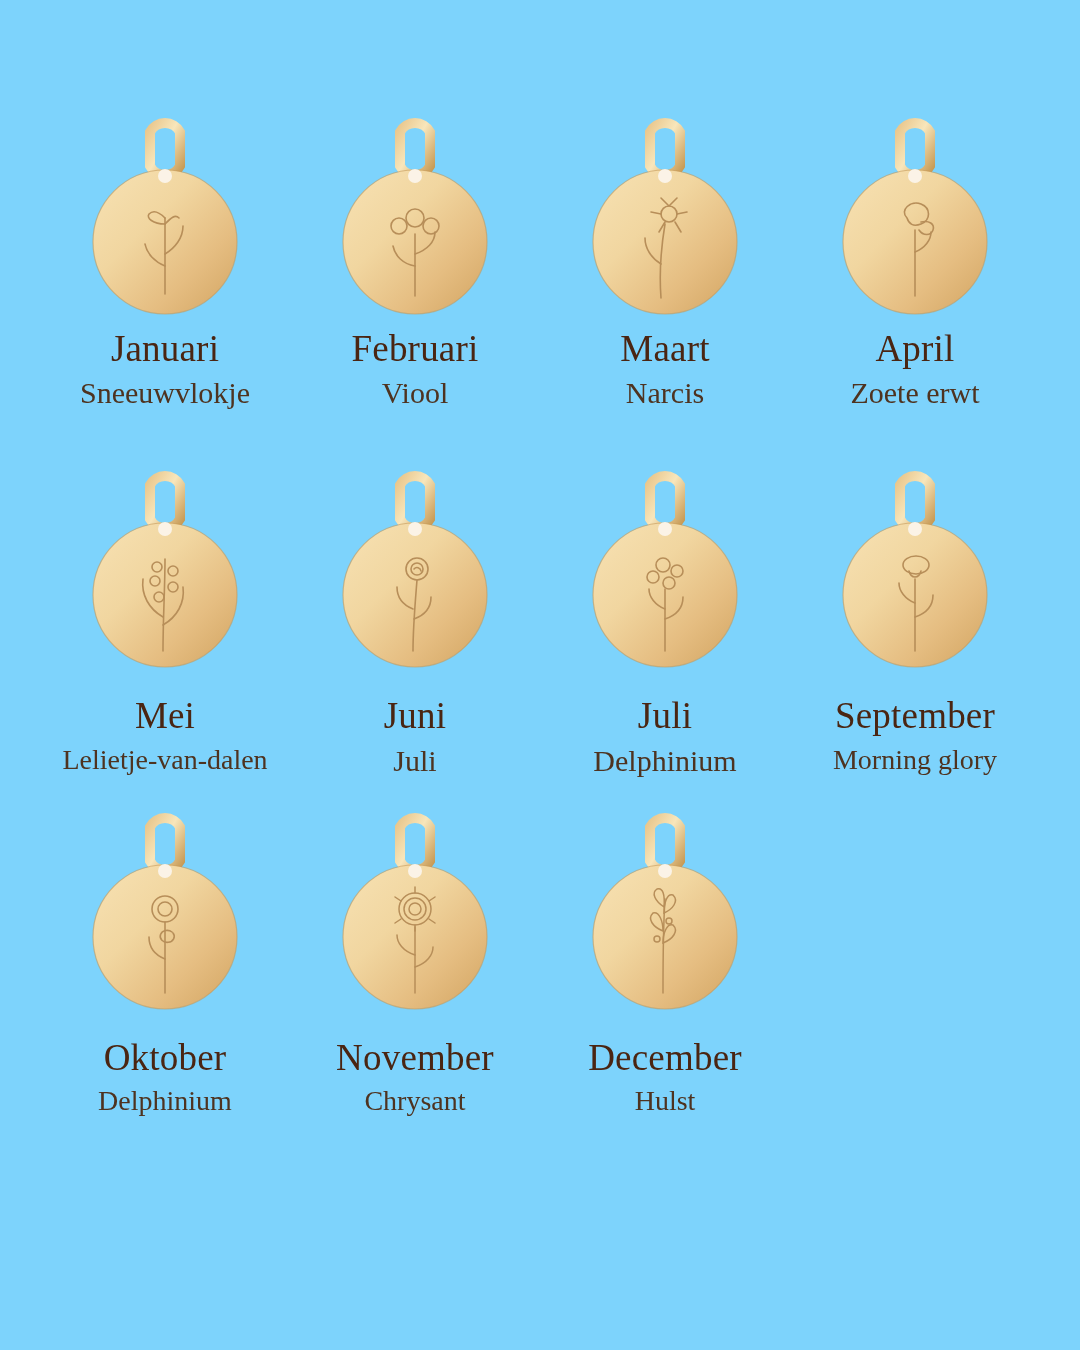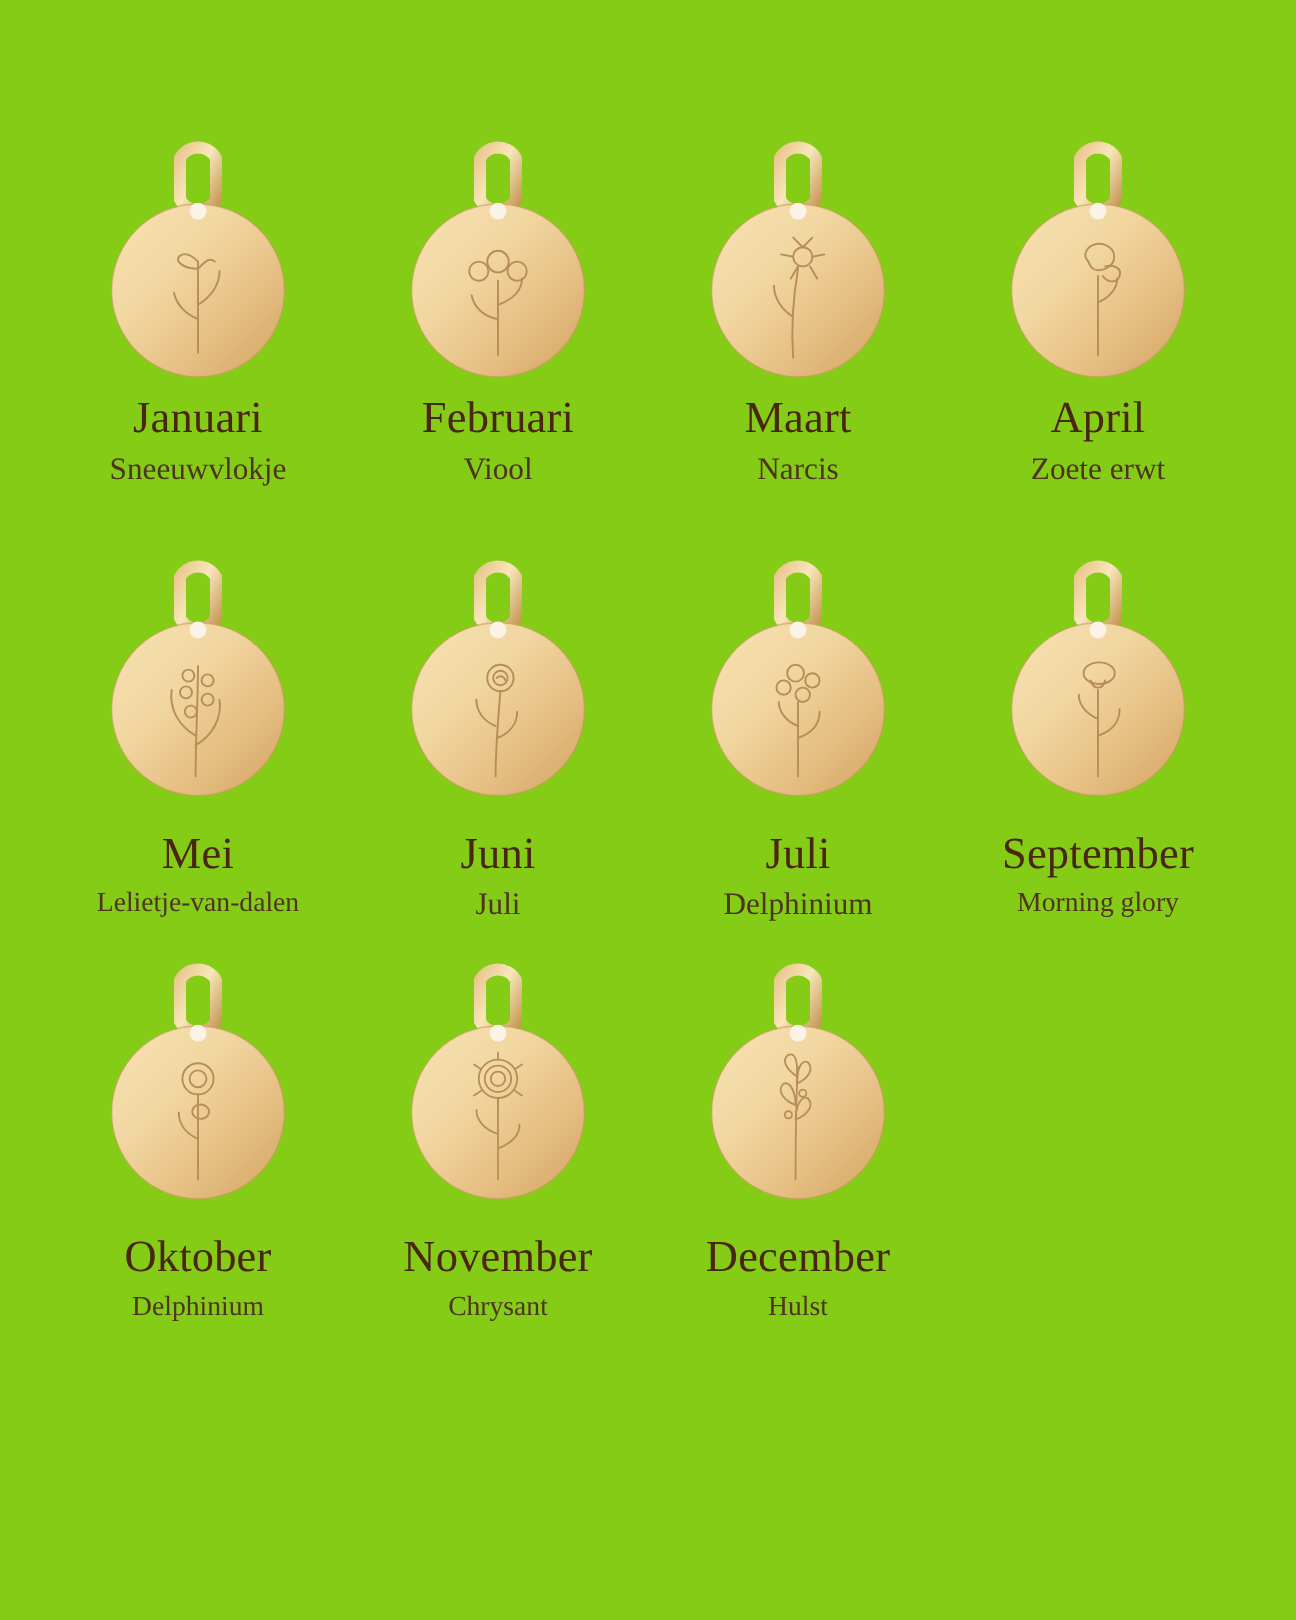--- a/index.html
+++ b/index.html
@@ -11,21 +11,21 @@
     width: 1080px;
     height: 1350px;
     overflow: hidden;
     font-family: "Liberation Serif", serif;
     color: #4a2b16;
   }
   .sheet {
     position: relative;
     width: 1080px;
     height: 1350px;
-    background: #84cc16;
+    background: #7dd3fc;
     box-sizing: border-box;
     padding: 96px 40px 60px 40px;
   }
   .grid {
     display: grid;
     grid-template-columns: repeat(4, 1fr);
     grid-template-rows: repeat(3, 1fr);
     row-gap: 0px;
     column-gap: 0px;
     width: 1000px;
@@ -53,28 +53,28 @@
   .month {
     font-family: "Liberation Serif", serif;
     font-size: 37px;
     line-height: 1.12;
     color: #4a2512;
     letter-spacing: 0.2px;
     white-space: nowrap;
   }
   .flower {
     font-family: "Liberation Serif", serif;
-    font-size: 26px;
+    font-size: 30px;
     line-height: 1.2;
     color: #4e3320;
     margin-top: 6px;
     white-space: nowrap;
   }
   .flower.small {
-    font-size: 23px;
+    font-size: 28px;
   }
   
   .row1 .charm { margin-top: 18px; }
   .row2 .charm { margin-top: 30px; }
   .row3 .charm { margin-top: 30px; }
   .row2 .labels { margin-top: 20px; }
   .row3 .labels { margin-top: 20px; }
 </style>
 </head>
 <body>

